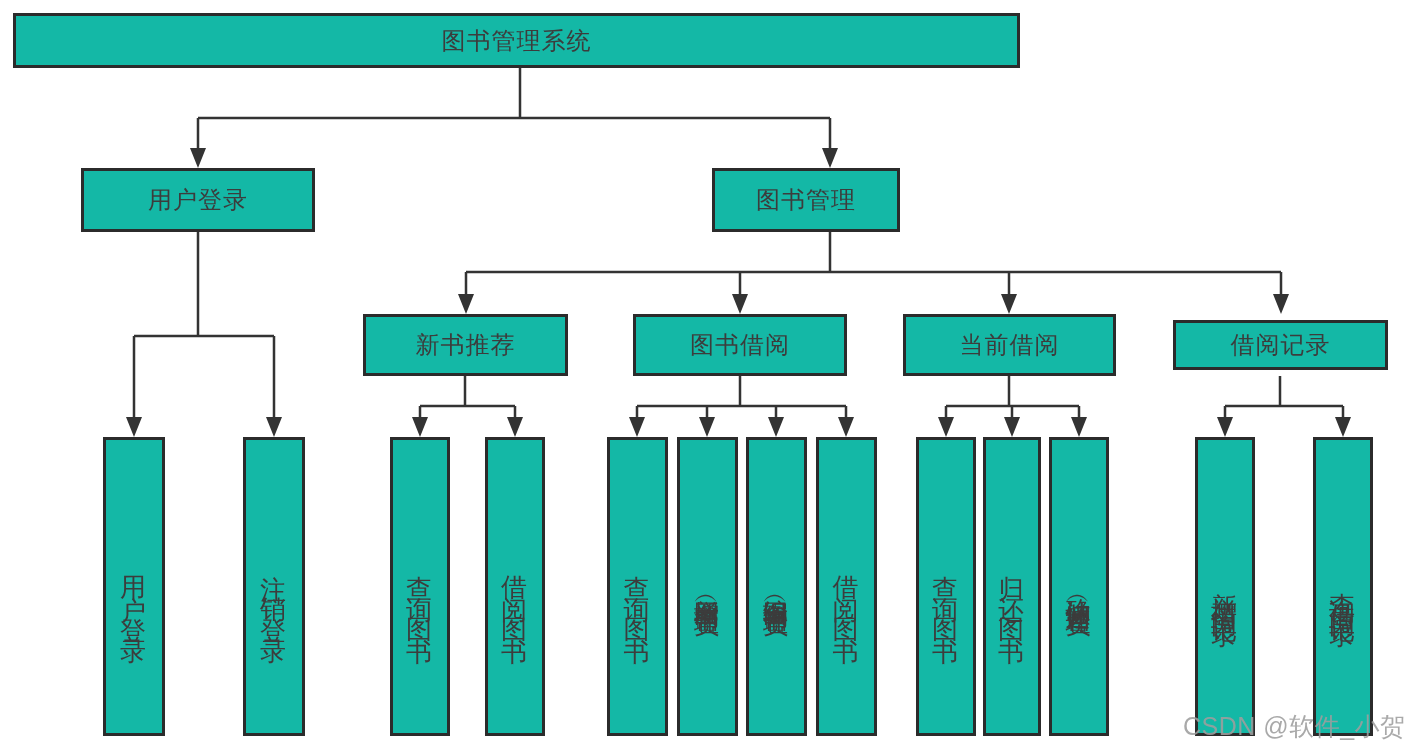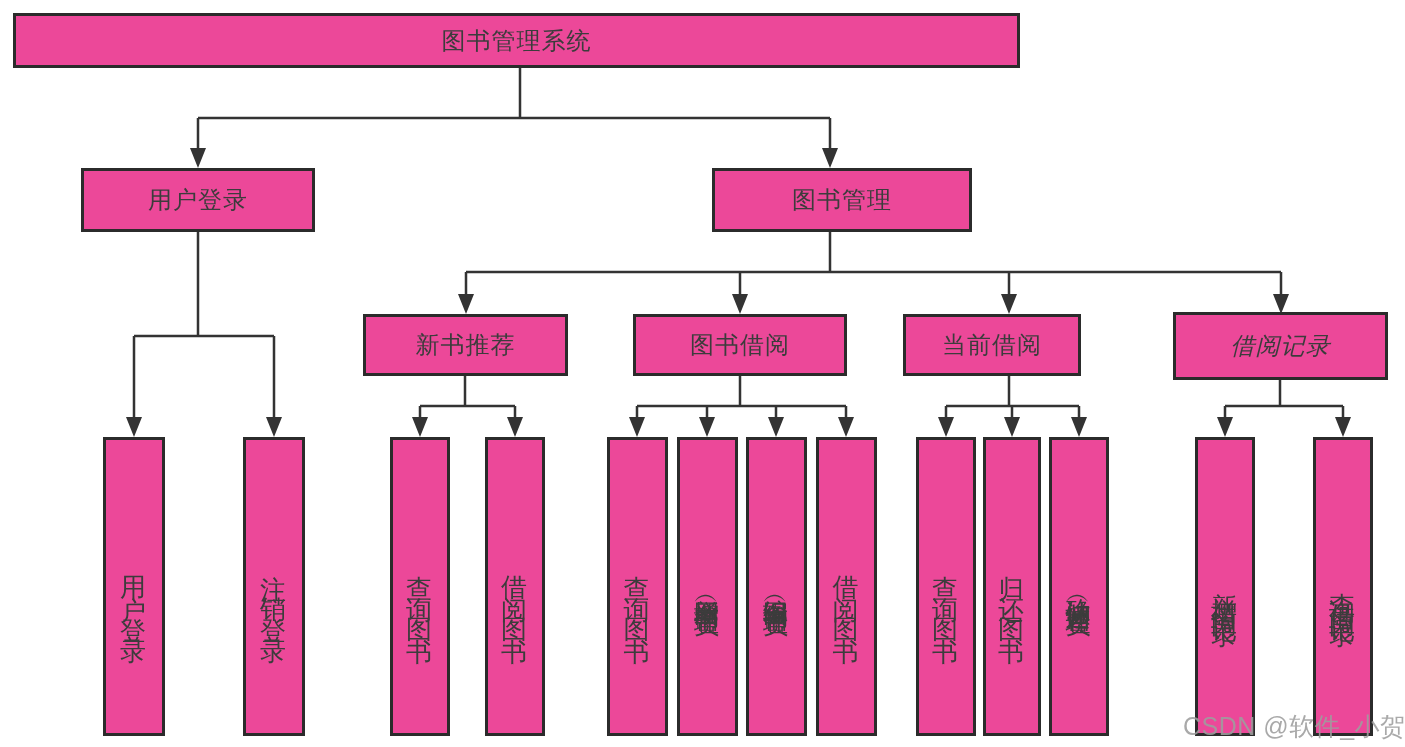--- a/index.html
+++ b/index.html
@@ -14,36 +14,36 @@
   #wires {
     position: absolute;
     left: 0; top: 0;
     width: 1405px;
     height: 747px;
     z-index: 0;
   }
   .node {
     position: absolute;
     box-sizing: border-box;
-    background: #ec4899;
+    background: #14b8a6;
     border: 3px solid #2b2b2b;
     display: flex;
     align-items: center;
     justify-content: center;
     color: #3c3c3c;
     z-index: 1;
   }
   .h-label { font-size: 24px; letter-spacing: 1px; white-space: nowrap; }
   .n-root { left: 13px;   top: 13px;  width: 1007px; height: 55px; }
   .n-l2a  { left: 81px;   top: 168px; width: 234px;  height: 64px; }
-  .n-l2b  { left: 712px;  top: 168px; width: 260px;  height: 64px; }
+  .n-l2b  { left: 712px;  top: 168px; width: 188px;  height: 64px; }
   .n-l3a  { left: 363px;  top: 314px; width: 205px;  height: 62px; }
   .n-l3b  { left: 633px;  top: 314px; width: 214px;  height: 62px; }
-  .n-l3c  { left: 903px;  top: 314px; width: 178px;  height: 62px; }
-  .n-l3d  { left: 1173px; top: 312px; width: 215px;  height: 68px; font-style: italic; }
+  .n-l3c  { left: 903px;  top: 314px; width: 213px;  height: 62px; }
+  .n-l3d  { left: 1173px; top: 320px; width: 215px;  height: 50px; }
   .leaf   { top: 437px; height: 299px; }
   .lf0  { left: 103px;  width: 62px; }
   .lf1  { left: 243px;  width: 62px; }
   .lf2  { left: 390px;  width: 60px; }
   .lf3  { left: 485px;  width: 60px; }
   .lf4  { left: 607px;  width: 61px; }
   .lf5  { left: 677px;  width: 61px; }
   .lf6  { left: 746px;  width: 61px; }
   .lf7  { left: 816px;  width: 61px; }
   .lf8  { left: 916px;  width: 60px; }

